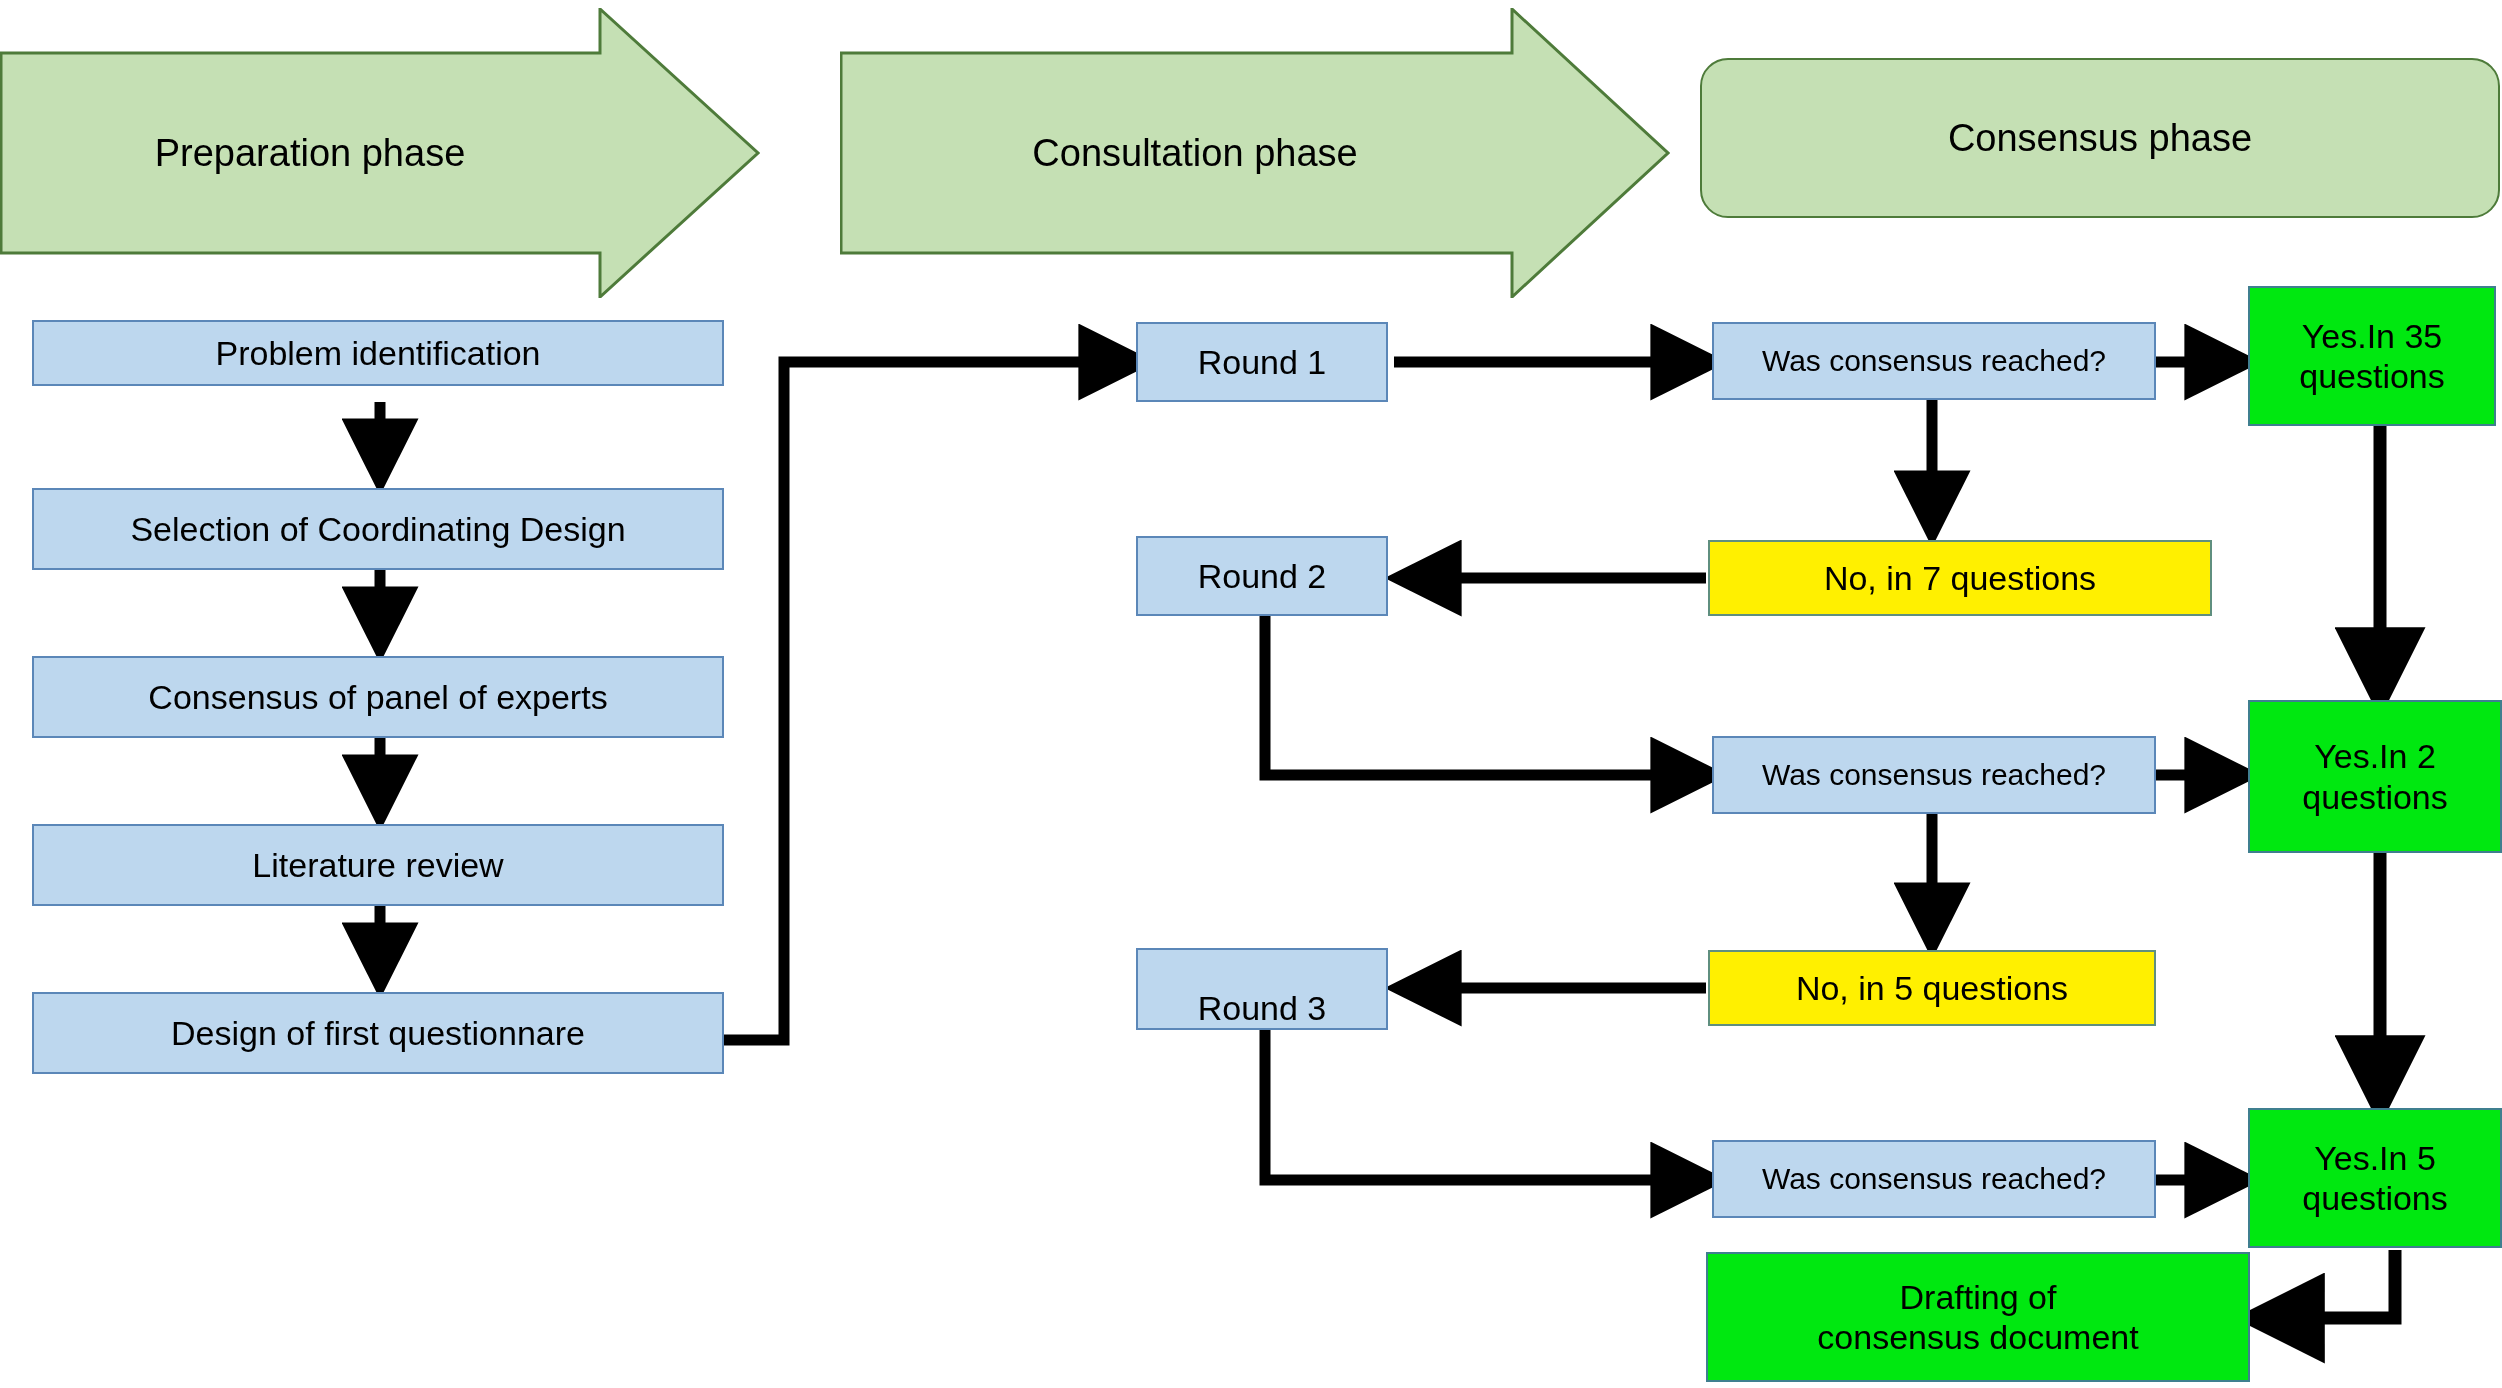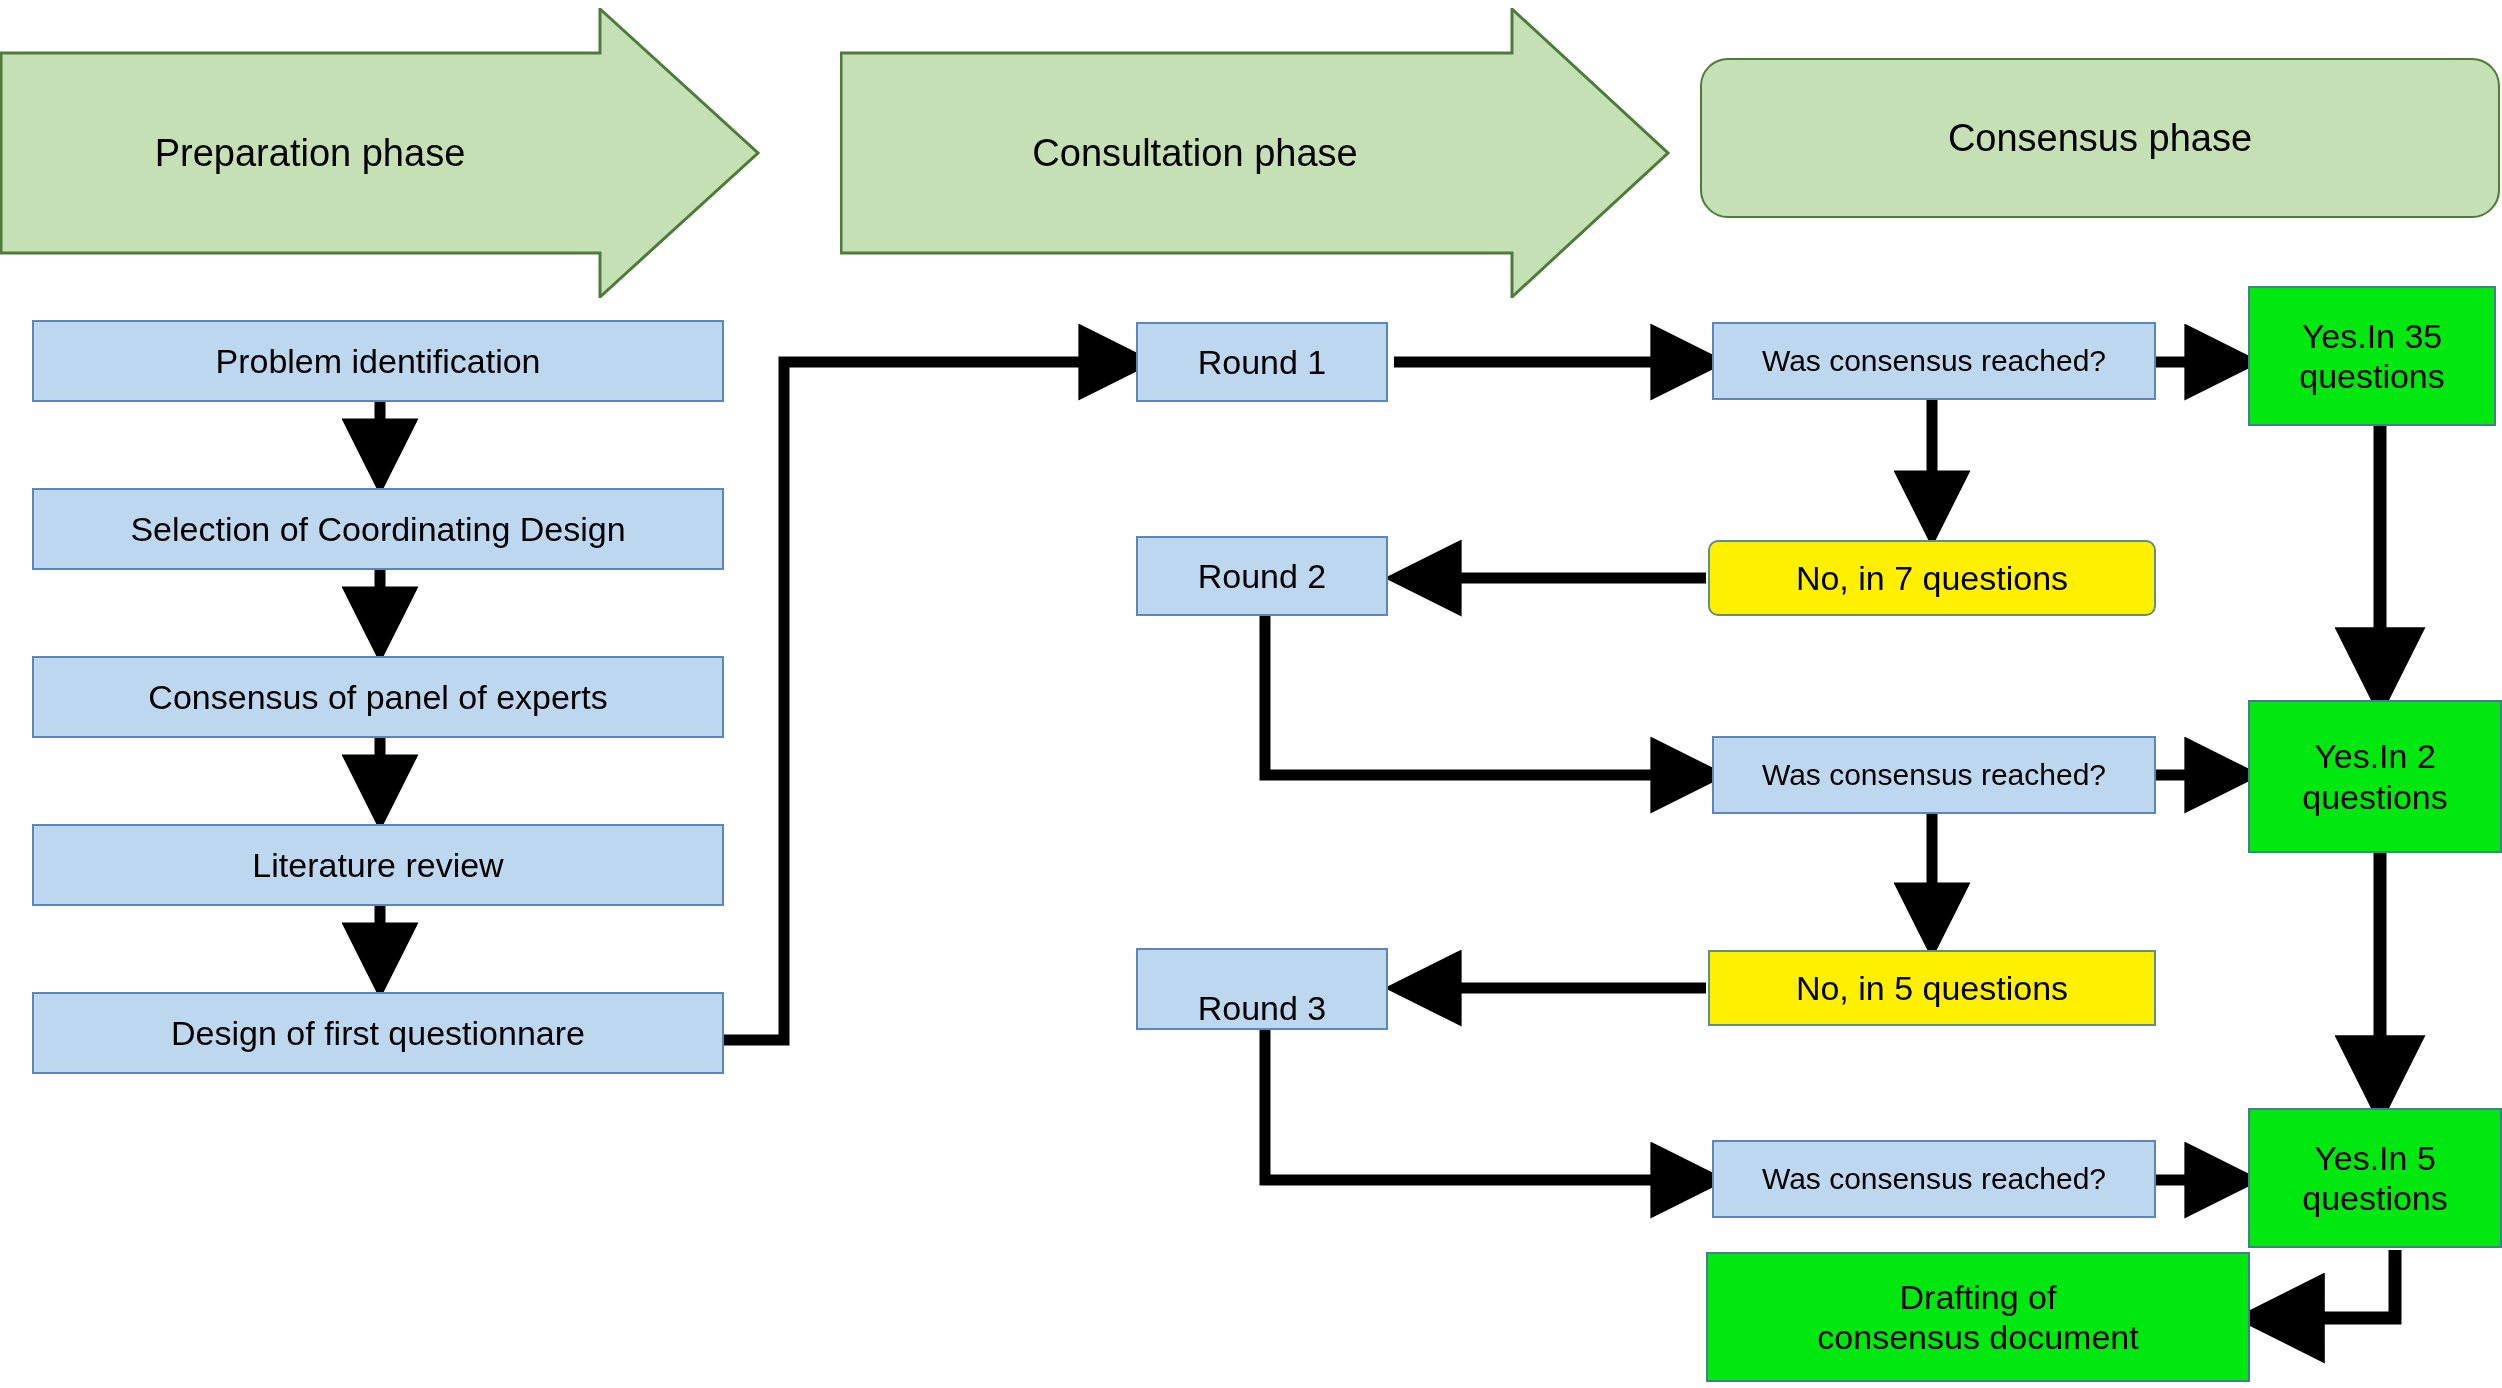--- a/index.html
+++ b/index.html
@@ -133,21 +133,21 @@
     <svg width="830" height="290" viewBox="0 0 830 290">
       <polygon points="1,45 672,45 672,1 828,145 672,289 672,245 1,245" fill="#c5e0b4" stroke="#4e7b3a" stroke-width="3"></polygon>
     </svg>
     <span class="banner-label fs-lg" style="margin-left:-120px;">Consultation phase</span>
   </div>
 
   <div class="banner rounded-banner" style="left:1700px; top:58px; width:800px; height:160px;">
     <span class="banner-label fs-lg">Consensus phase</span>
   </div>
 
-  <div class="node blue fs-md" style="left:32px; top:320px; width:692px; height:82px;">
+  <div class="node blue fs-md" style="left:32px; top:320px; width:692px; height:66px;">
     <span>Problem identification</span>
   </div>
 
   <div class="node blue fs-md" style="left:32px; top:488px; width:692px; height:82px;">
     <span>Selection of Coordinating Design</span>
   </div>
 
   <div class="node blue fs-md" style="left:32px; top:656px; width:692px; height:82px;">
     <span>Consensus of panel of experts</span>
   </div>
@@ -192,21 +192,21 @@
   <div class="node green fs-md" style="left:2248px; top:700px; width:254px; height:153px; flex-direction:column;">
     <span>Yes.In 2</span>
     <span>questions</span>
   </div>
 
   <div class="node green fs-md" style="left:2248px; top:1108px; width:254px; height:140px; flex-direction:column;">
     <span>Yes.In 5</span>
     <span>questions</span>
   </div>
 
-  <div class="node yellow fs-md" style="left:1708px; top:540px; width:448px; height:76px;border-radius:10px;">
+  <div class="node yellow fs-md" style="left:1708px; top:540px; width:504px; height:76px;">
     <span>No, in 7 questions</span>
   </div>
 
   <div class="node yellow fs-md" style="left:1708px; top:950px; width:448px; height:76px;">
     <span>No, in 5 questions</span>
   </div>
 
   <div class="node green fs-md" style="left:1706px; top:1252px; width:544px; height:130px; flex-direction:column;">
     <span>Drafting of</span>
     <span>consensus document</span>

